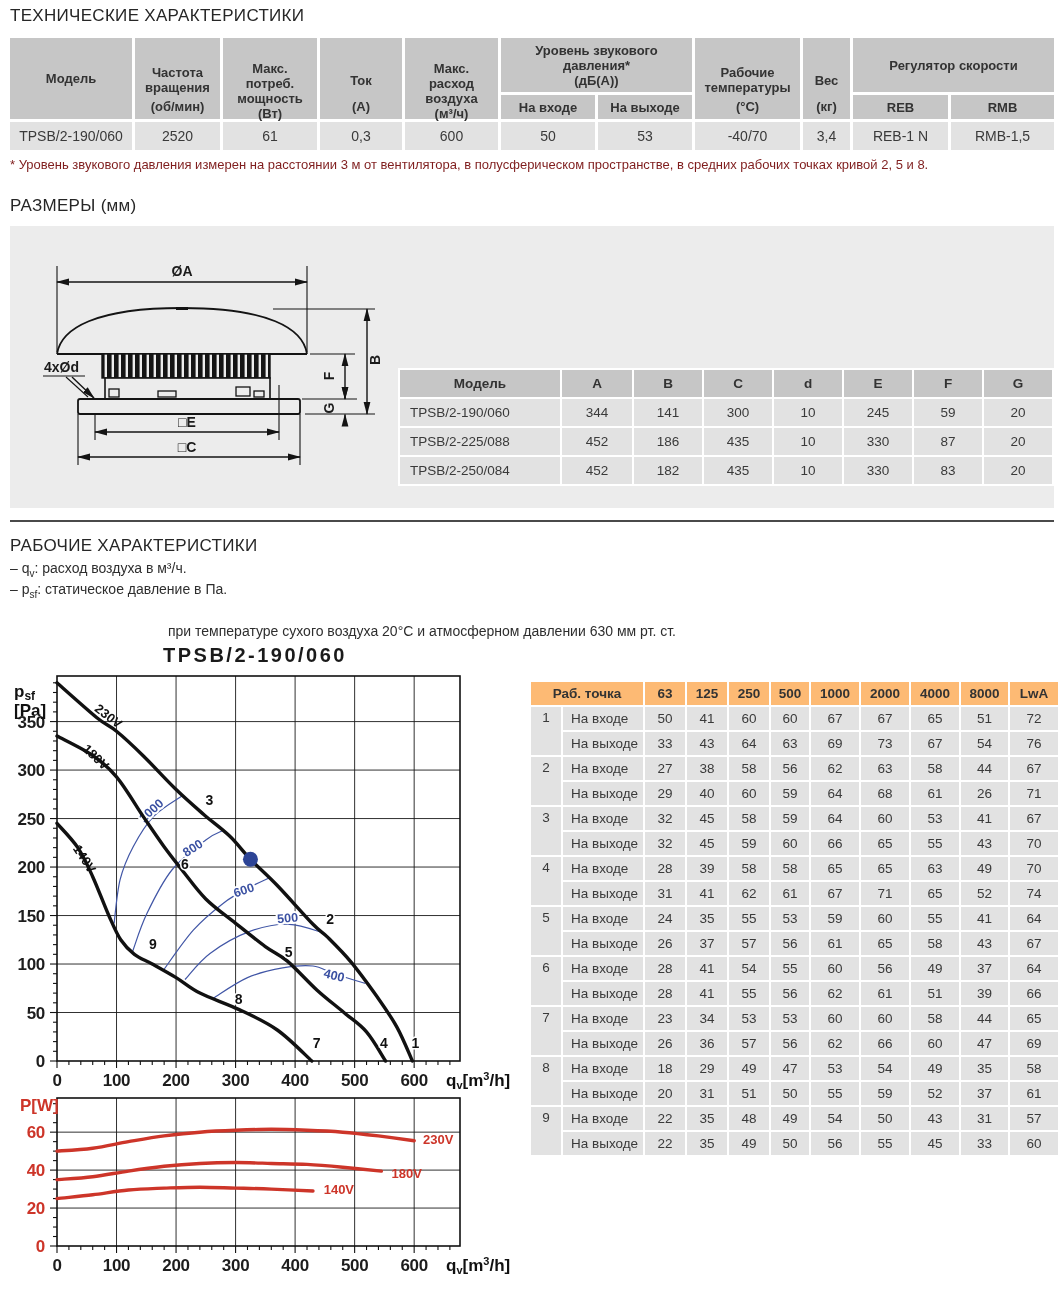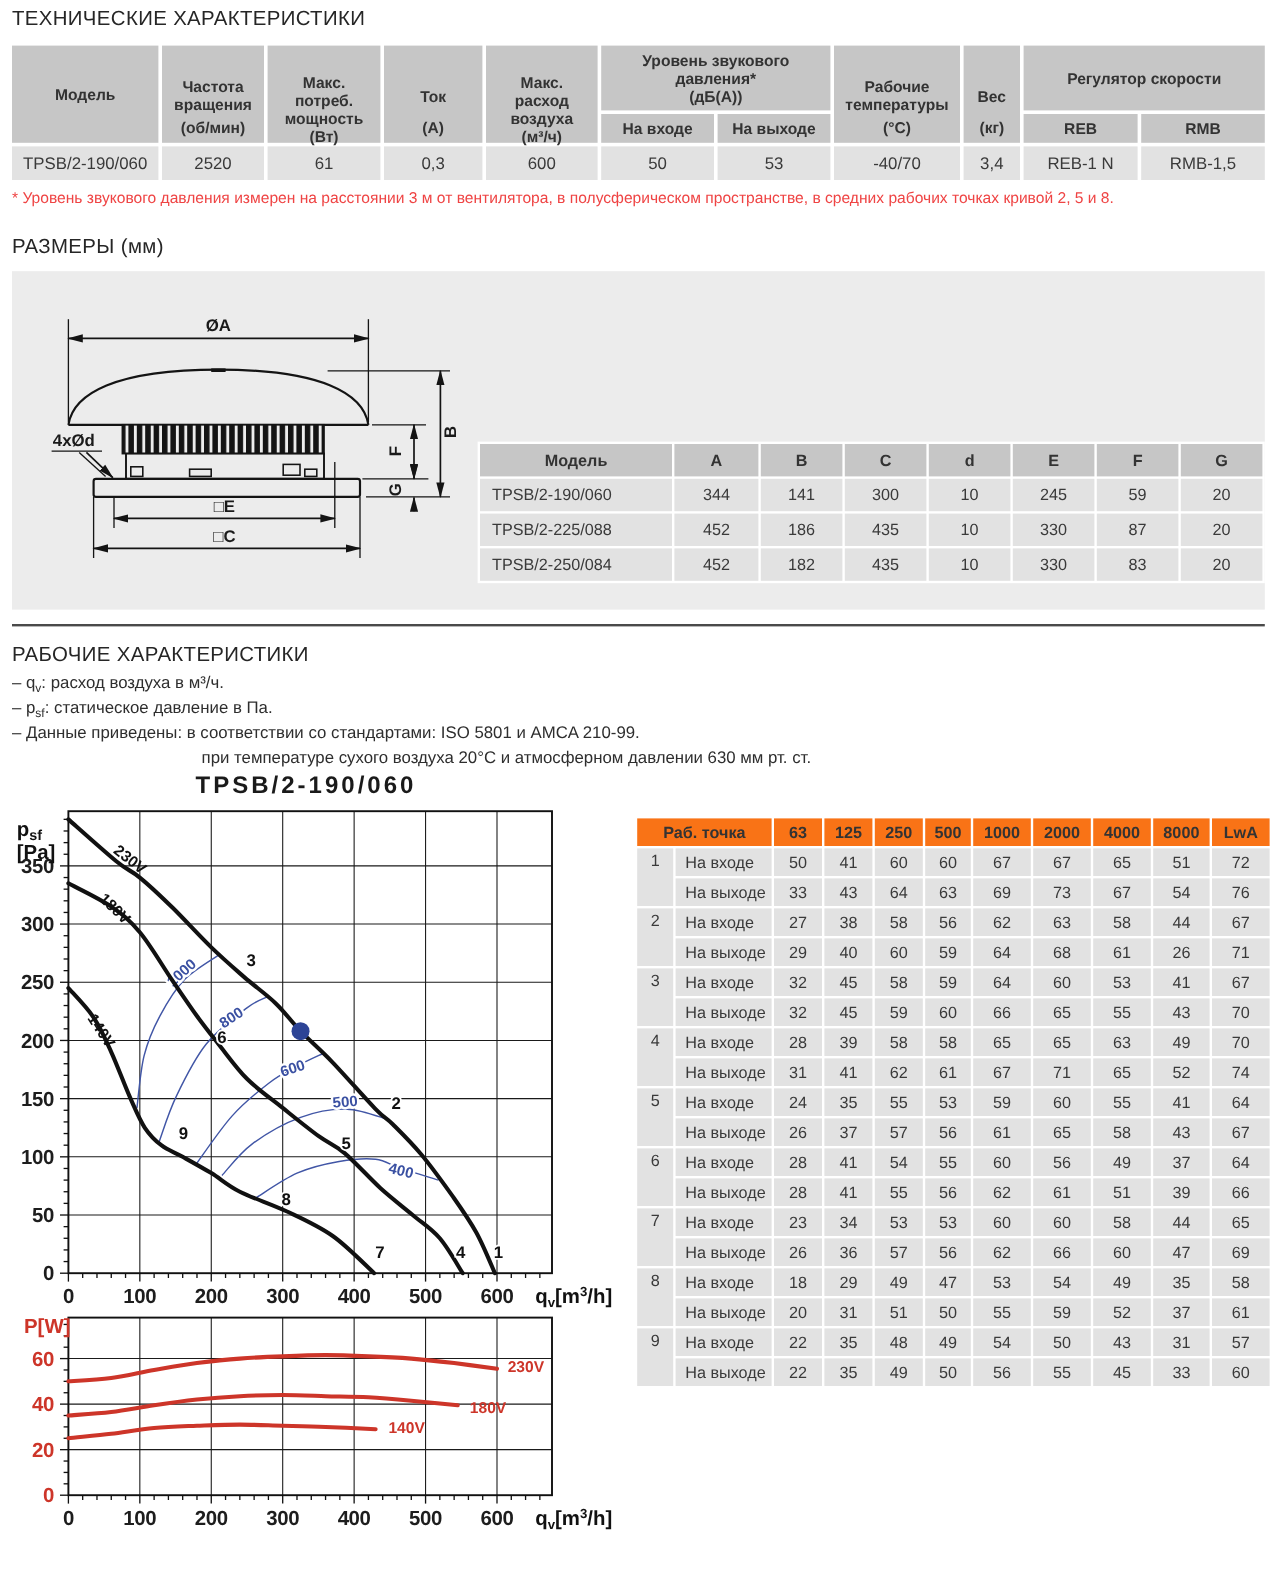--- a/index.html
+++ b/index.html
@@ -10,21 +10,21 @@
   .gtable{position:absolute;display:grid;}
   .th{background:#c6c6c6;color:#333;font-size:13px;font-weight:700;display:flex;flex-direction:column;
       align-items:center;justify-content:center;text-align:center;padding:4px 6px;line-height:15px;}
   .th.with-unit{justify-content:space-between;padding-bottom:5px;}
   .th .hmain{flex:1;display:flex;align-items:center;justify-content:center;margin-top:19px;}
   .td{background:#e2e2e2;font-size:14px;color:#3a3a3a;display:flex;align-items:center;justify-content:center;text-align:center;}
   .td.left{justify-content:flex-start;padding-left:10px;text-align:left;}
   #tech-table{left:10px;top:38px;gap:3px;
      grid-template-columns:122px 85px 94px 82px 93px 94px 94px 105px 47px 95px 103px;
      grid-template-rows:54px 24px 28px;}
-  #tech-footnote{position:absolute;left:10px;top:157px;width:1044px;font-size:13px;color:#ef4444;}
+  #tech-footnote{position:absolute;left:10px;top:157px;width:1044px;font-size:13px;color:#7f1d1d;}
   
   #dims-panel{position:absolute;left:10px;top:226px;width:1044px;height:282px;background:#ececec;}
   #dim-drawing{position:absolute;left:30px;top:242px;}
   #dim-table{left:398px;top:368px;gap:2px;background:#fff;padding:2px;
      grid-template-columns:160px 70px 68px 68px 68px 68px 68px 68px;grid-auto-rows:27px;}
   #dim-table .th{font-size:13.5px;}
   #dim-table .td{font-size:13.5px;}
   #rule{position:absolute;left:10px;top:520px;width:1044px;height:2px;background:#4a4a4a;}
   
   .note{position:absolute;left:10px;font-size:14px;color:#2e2e2e;}
@@ -44,21 +44,21 @@
   .serieslab{font-size:13px;font-weight:700;}
   .wplab{font-size:14px;font-weight:700;fill:#111;paint-order:stroke;stroke:#fff;stroke-width:3px;}
   .ticklab{font-size:17px;font-weight:700;fill:#1d1d1d;letter-spacing:-.3px;}
   .ticklab.red{fill:#cd3529;}
   .axlab{font-size:17px;font-weight:700;fill:#111;}
   .axlab.red{fill:#cd3529;}
   
   #points-table{left:531px;top:682px;gap:2px;
      grid-template-columns:30px 80px 40px 40px 40px 38px 48px 48px 48px 47px 48px;
      grid-auto-rows:23px;}
-  #points-table .hdr{background:#f97316;font-size:13.5px;font-weight:700;color:#333;
+  #points-table .hdr{background:#fdba74;font-size:13.5px;font-weight:700;color:#333;
      display:flex;align-items:center;justify-content:center;}
   #points-table .pc{background:#e2e2e2;font-size:13.5px;color:#3a3a3a;display:flex;align-items:center;justify-content:center;}
   #points-table .pc.loc{justify-content:flex-start;padding-left:8px;}
   #points-table .pc.num{grid-row:span 2;align-items:flex-start;padding-top:3px;}
   
   .dln{stroke:#141414;stroke-width:1.8;fill:none;}
   .ext{stroke:#141414;stroke-width:1.1;fill:none;}
   .dim{stroke:#141414;stroke-width:1.4;fill:none;}
   .dlab{font-size:14px;font-weight:700;fill:#1a1a1a;}
 </style>
@@ -215,21 +215,20 @@
       <div class="td">83</div>
       <div class="td">20</div>
     </div>
 
   <div id="rule"></div>
 
   <div class="sec-title" style="top:536px">РАБОЧИЕ ХАРАКТЕРИСТИКИ</div>
 
   <div class="note" style="top:560px"><span>– q</span><sub>v</sub><span>: расход воздуха в м³/ч.</span></div>
   <div class="note" style="top:581px"><span>– p</span><sub>sf</sub><span>: статическое давление в Па.</span></div>
-  <div class="note" style="top:602px">– Данные приведены: в соответствии со стандартами:  ISO 5801 и AMCA 210-99.</div>
   <div class="note" style="top:623px;left:168px">при температуре сухого воздуха 20°C и атмосферном давлении 630 мм рт. ст.</div>
 
   <div id="chart-title">TPSB/2-190/060</div>
 
   <svg id="chart-main" width="520" height="424">
       <line x1="106.52732644017726" y1="4" x2="106.52732644017726" y2="389" class="grid"></line>
       <line x1="166.05465288035452" y1="4" x2="166.05465288035452" y2="389" class="grid"></line>
       <line x1="225.58197932053176" y1="4" x2="225.58197932053176" y2="389" class="grid"></line>
       <line x1="285.10930576070905" y1="4" x2="285.10930576070905" y2="389" class="grid"></line>
       <line x1="344.63663220088625" y1="4" x2="344.63663220088625" y2="389" class="grid"></line>

